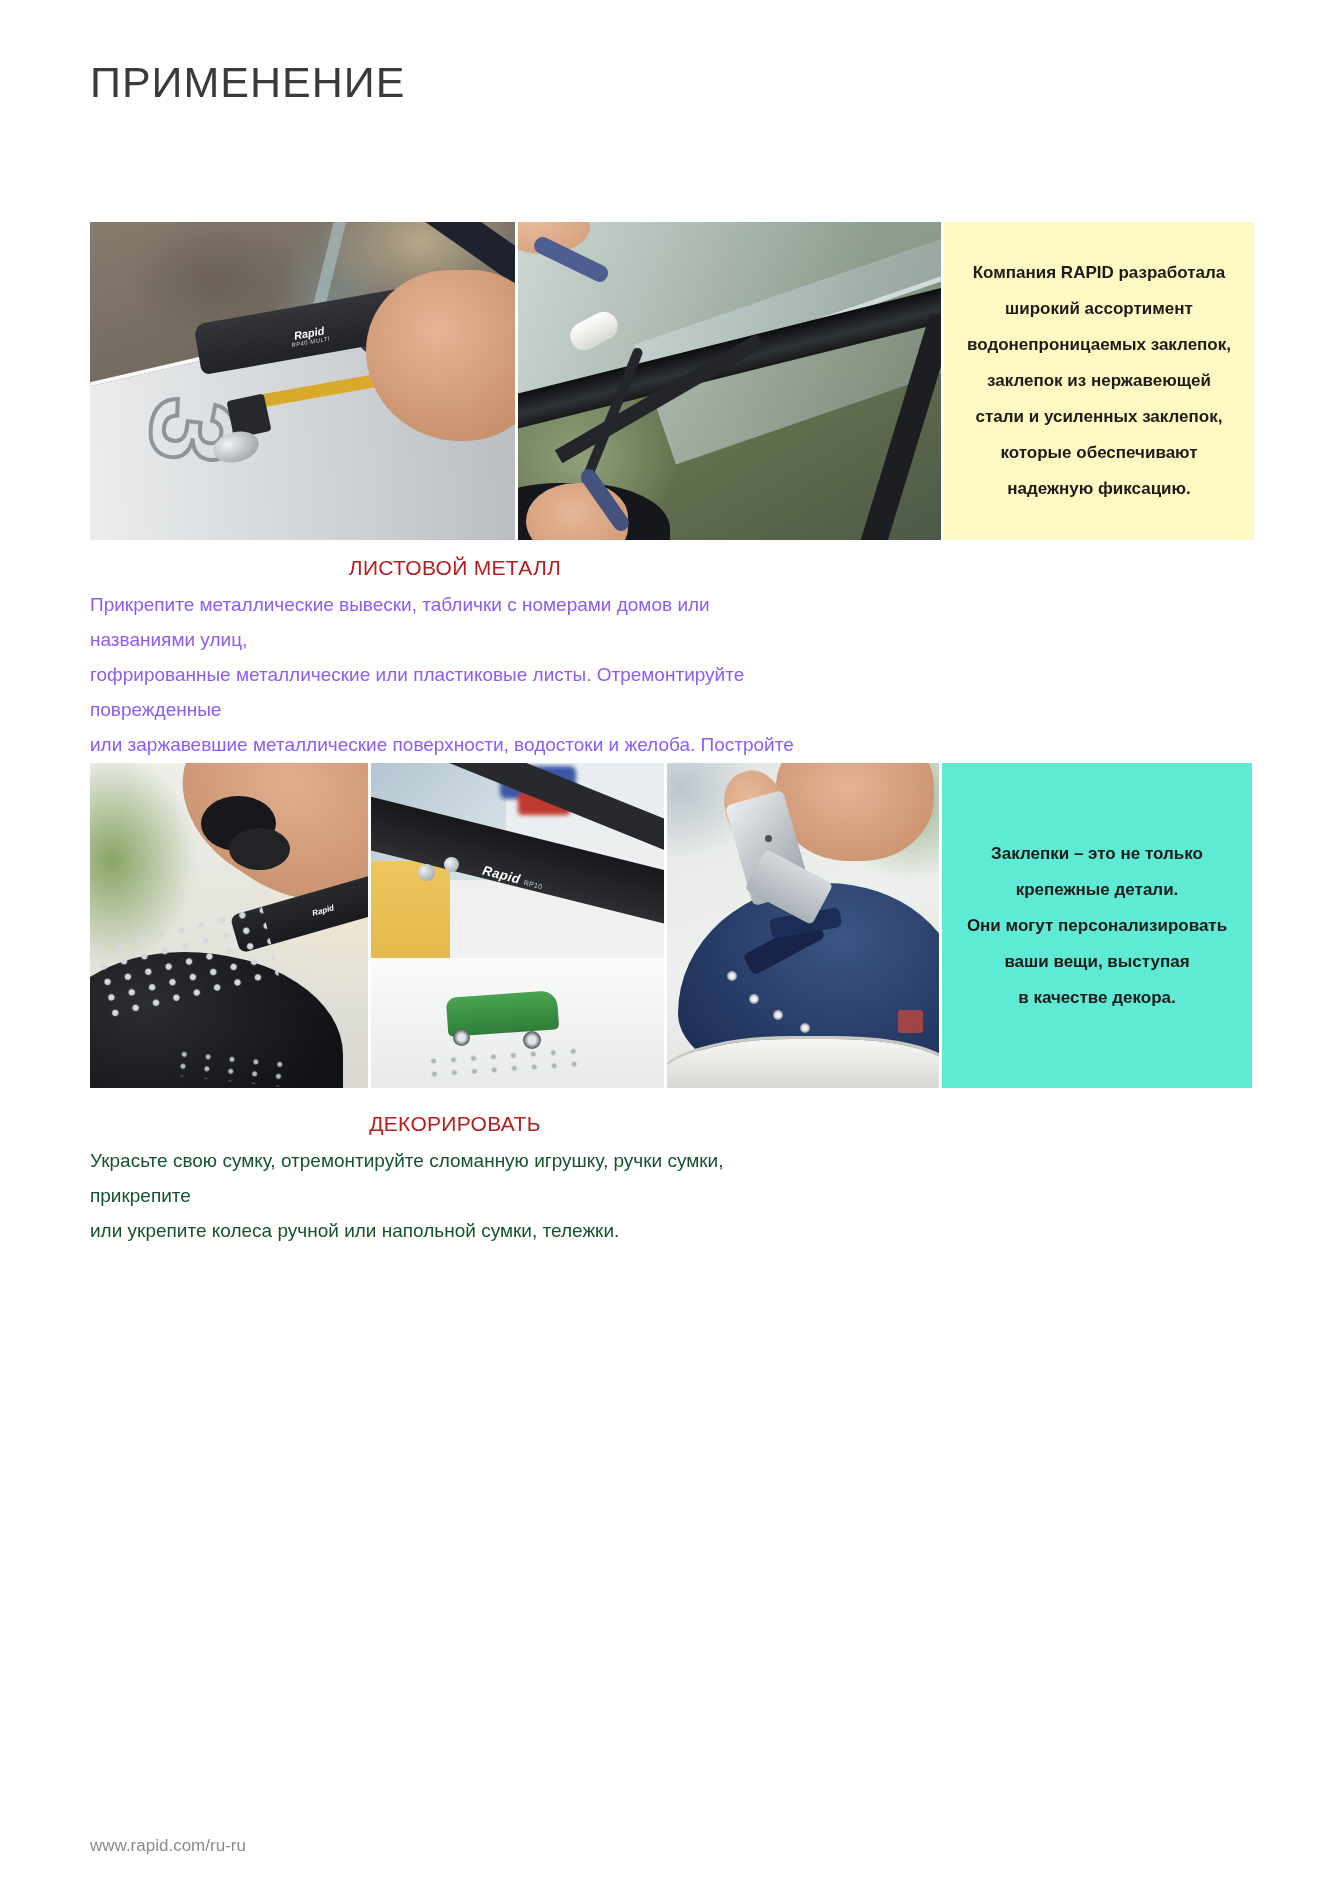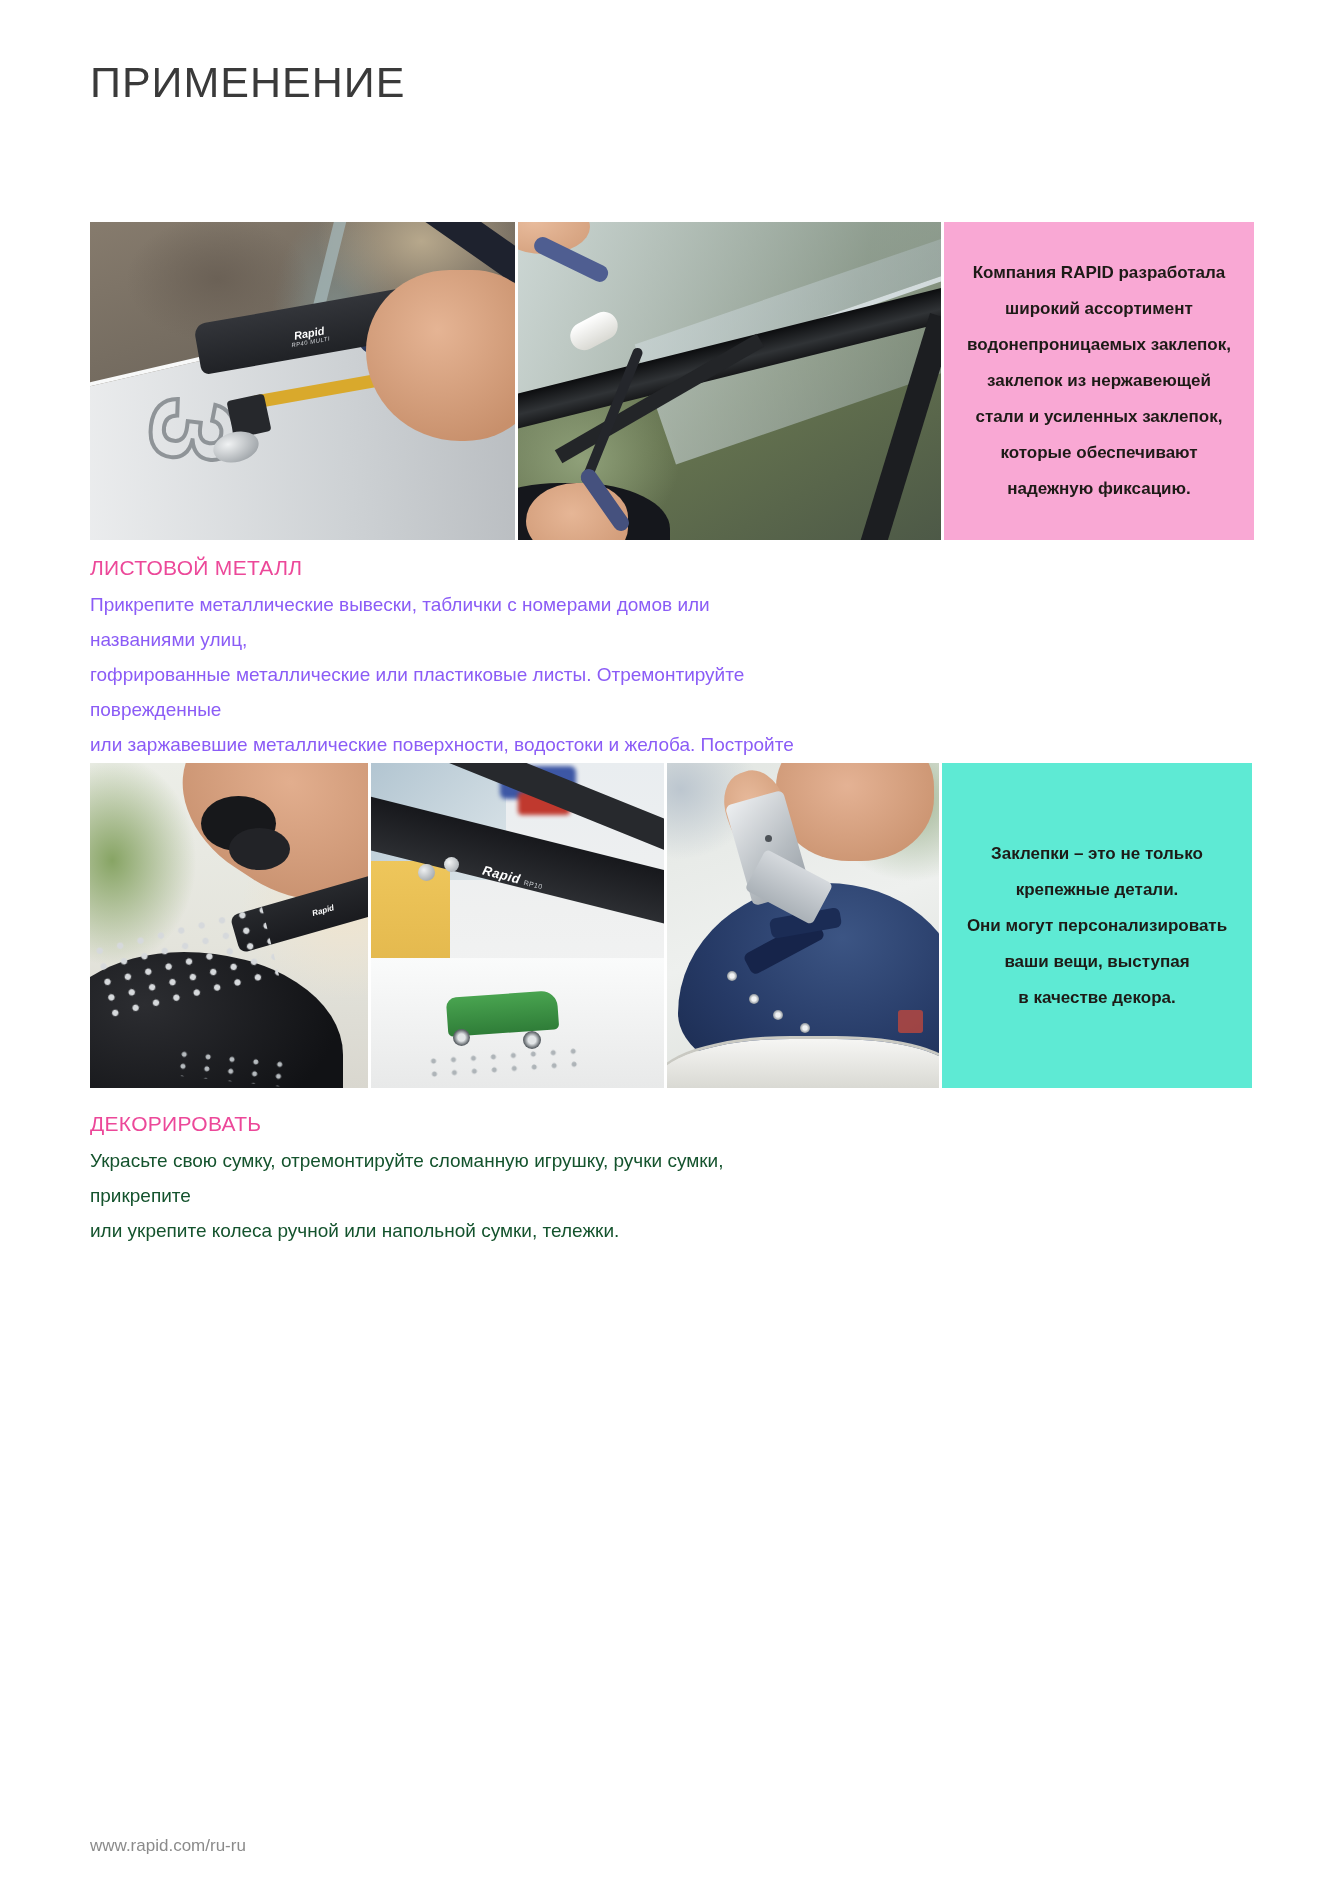--- a/index.html
+++ b/index.html
@@ -18,21 +18,21 @@
   .pC{width:278px;}.pD{width:293px;}.pE{width:272px;}
 
   .callout{width:310px;flex:none;display:flex;align-items:center;justify-content:center;
            box-sizing:border-box;padding:0 12px;}
   .callout p{margin:0;font-size:17px;font-weight:700;line-height:36px;text-align:center;
              white-space:pre-line;}
 
   .sec{position:absolute;left:90px;width:730px;}
   .sec1{top:556px;}
   .sec2{top:1096px;margin-top:16px;}
-  .sec h2{margin:0 0 7px 0;font-size:21px;font-weight:400;color:#ec4899;letter-spacing:.3px;}
+  .sec h2{margin:0 0 7px 0;font-size:21px;font-weight:400;color:#b91c1c;letter-spacing:.3px;text-align:center;}
   .sec p{margin:0;font-size:19px;line-height:35px;color:#4b4b4b;white-space:pre-line;}
 
   .footer{position:absolute;left:90px;top:1836px;font-size:17px;color:#8b8b8b;}
 
   .sh{position:absolute;}
 
   
   .pA .bg{inset:0;background:
     radial-gradient(150px 110px at 78% 6%,#b7a88c,rgba(0,0,0,0) 70%),
     radial-gradient(130px 90px at 30% 18%,#6b6156,rgba(0,0,0,0) 70%),
@@ -190,21 +190,21 @@
       <div class="sh beam3"></div>
       <div class="sh handfingers"></div>
       <div class="sh handletop"></div>
       <div class="sh rivetpiece"></div>
       <div class="sh arm"></div>
       <div class="sh darkbottom"></div>
       <div class="sh handbottom"></div>
       <div class="sh handlebottom"></div>
     </div>
 
-    <div class="callout" style="background: #f9a8d4; align-items: center;">
+    <div class="callout" style="background: #fef9c3; align-items: center;">
       <p style="color: rgb(29, 27, 23);">Компания RAPID разработала
 широкий ассортимент
 водонепроницаемых заклепок,
 заклепок из нержавеющей
 стали и усиленных заклепок,
 которые обеспечивают
 надежную фиксацию.</p>
     </div>
   </div>
 

